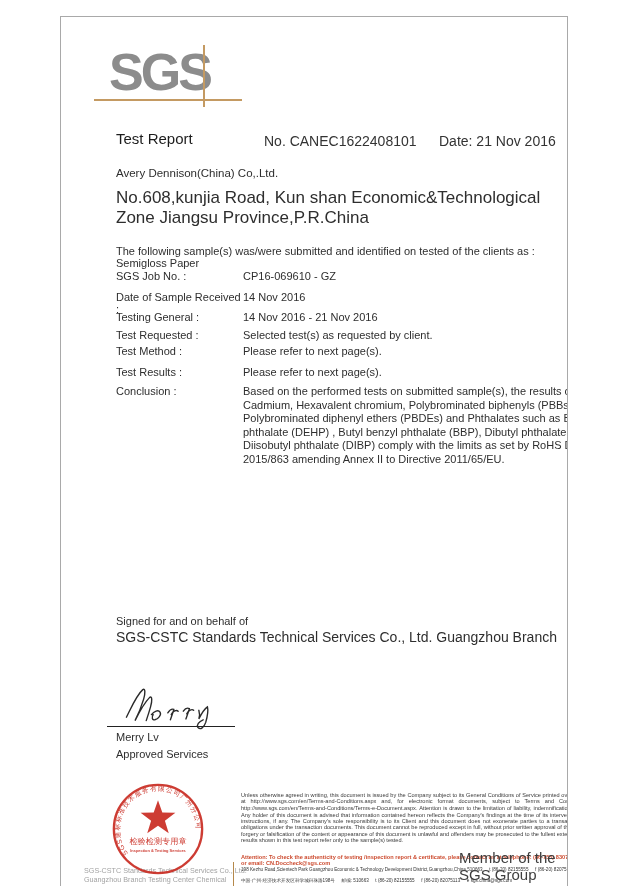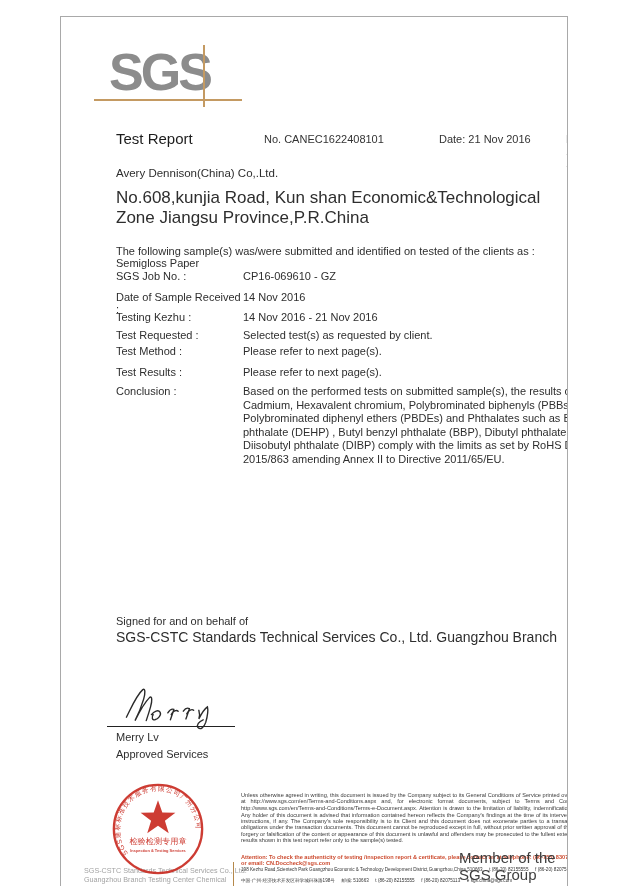--- a/index.html
+++ b/index.html
@@ -12,21 +12,21 @@
   .abs{position:absolute;}
 
   
   .logo-text{left:48px;top:30px;font-size:52px;line-height:50px;font-weight:bold;
     color:#8c8c8c;letter-spacing:-3px;}
   .logo-hline{left:33px;top:82px;width:148px;height:2px;background:#c49a62;}
   .logo-vline{left:142px;top:28px;width:2px;height:62px;background:#c49a62;}
 
   
   .report-title{left:55px;top:113px;font-size:15px;font-weight:normal;color:#1c1c1c;}
-  .meta{font-size:11px;color:#333;top:116px;}
+  .meta{font-size:14px;color:#333;top:116px;}
   .meta-no{left:203px;}
   .meta-date{left:378px;}
   .meta-page{left:505px;}
 
   .client-name{left:55px;top:150px;font-size:11.5px;}
   .client-addr{left:55px;top:171px;font-size:17px;}
 
   .sample-stmt{left:55px;top:228px;font-size:11px;}
 
   .frow{left:55px;font-size:11px;width:560px;}
@@ -78,21 +78,21 @@
 
   <div class="abs frow frow-0">
     <span class="lbl">SGS Job No. :</span>
     <span class="val">CP16-069610 - GZ</span>
   </div>
   <div class="abs frow frow-1">
     <span class="lbl">Date of Sample Received :</span>
     <span class="val">14 Nov 2016</span>
   </div>
   <div class="abs frow frow-2">
-    <span class="lbl">Testing Kezhu :</span>
+    <span class="lbl">Testing General :</span>
     <span class="val">14 Nov 2016 - 21 Nov 2016</span>
   </div>
   <div class="abs frow frow-3">
     <span class="lbl">Test Requested :</span>
     <span class="val">Selected test(s) as requested by client.</span>
   </div>
   <div class="abs frow frow-4">
     <span class="lbl">Test Method :</span>
     <span class="val">Please refer to next page(s).</span>
   </div>

